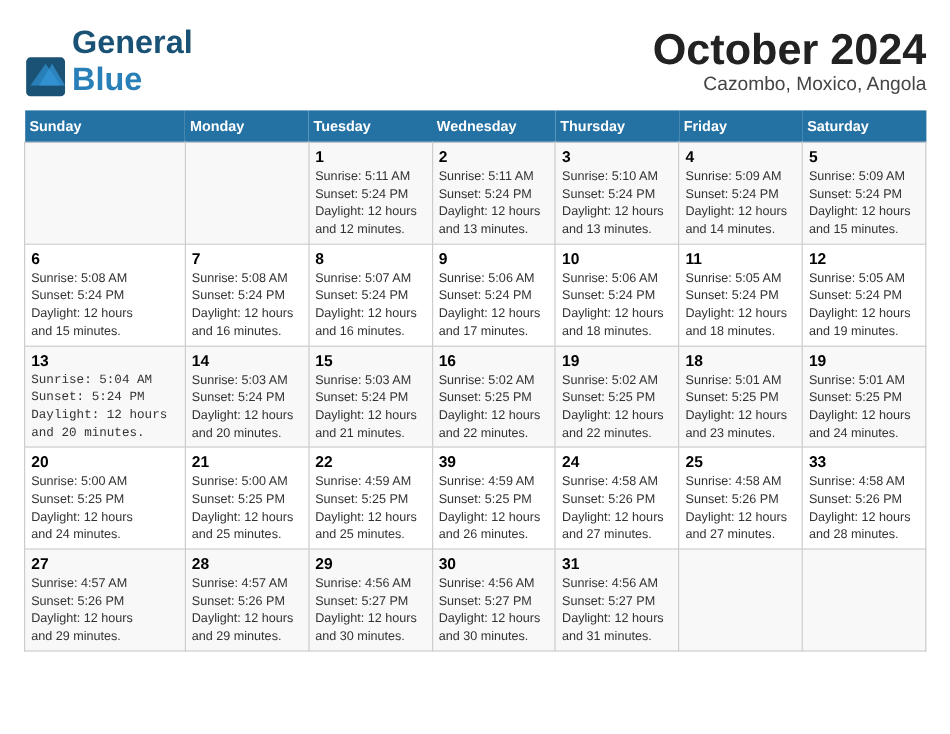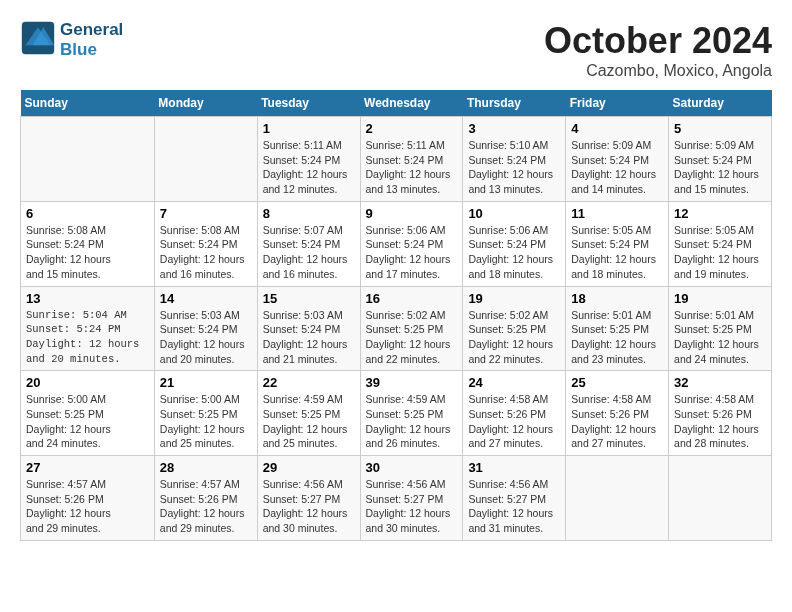--- a/index.html
+++ b/index.html
@@ -11,22 +11,22 @@
       padding: 20px;
     }
     .header {
       display: flex;
       justify-content: space-between;
       align-items: flex-start;
       margin-bottom: 10px;
     }
     .logo {
       display: flex;
-      align-items: flex-start;
-      font-size: 17px;
+      align-items: flex-end;
+      font-size: 27px;
       font-weight: bold;
       color: #1a5276;
     }
     .logo .general {
       color: #1a5276;
       font-weight: bold;
     }
     .logo .blue {
       color: #2980b9;
       font-weight: bold;
@@ -299,21 +299,21 @@
 and 27 minutes.</div>
         </td>
         <td>
           <div class="day-number">25</div>
           <div class="day-info" style="white-space: pre-line;">Sunrise: 4:58 AM
 Sunset: 5:26 PM
 Daylight: 12 hours
 and 27 minutes.</div>
         </td>
         <td>
-          <div class="day-number">32</div>
+          <div class="day-number">33</div>
           <div class="day-info" style="white-space: pre-line;">Sunrise: 4:58 AM
 Sunset: 5:26 PM
 Daylight: 12 hours
 and 28 minutes.</div>
         </td>
       </tr>
       <tr>
         <td>
           <div class="day-number">27</div>
           <div class="day-info" style="white-space: pre-line;">Sunrise: 4:57 AM

